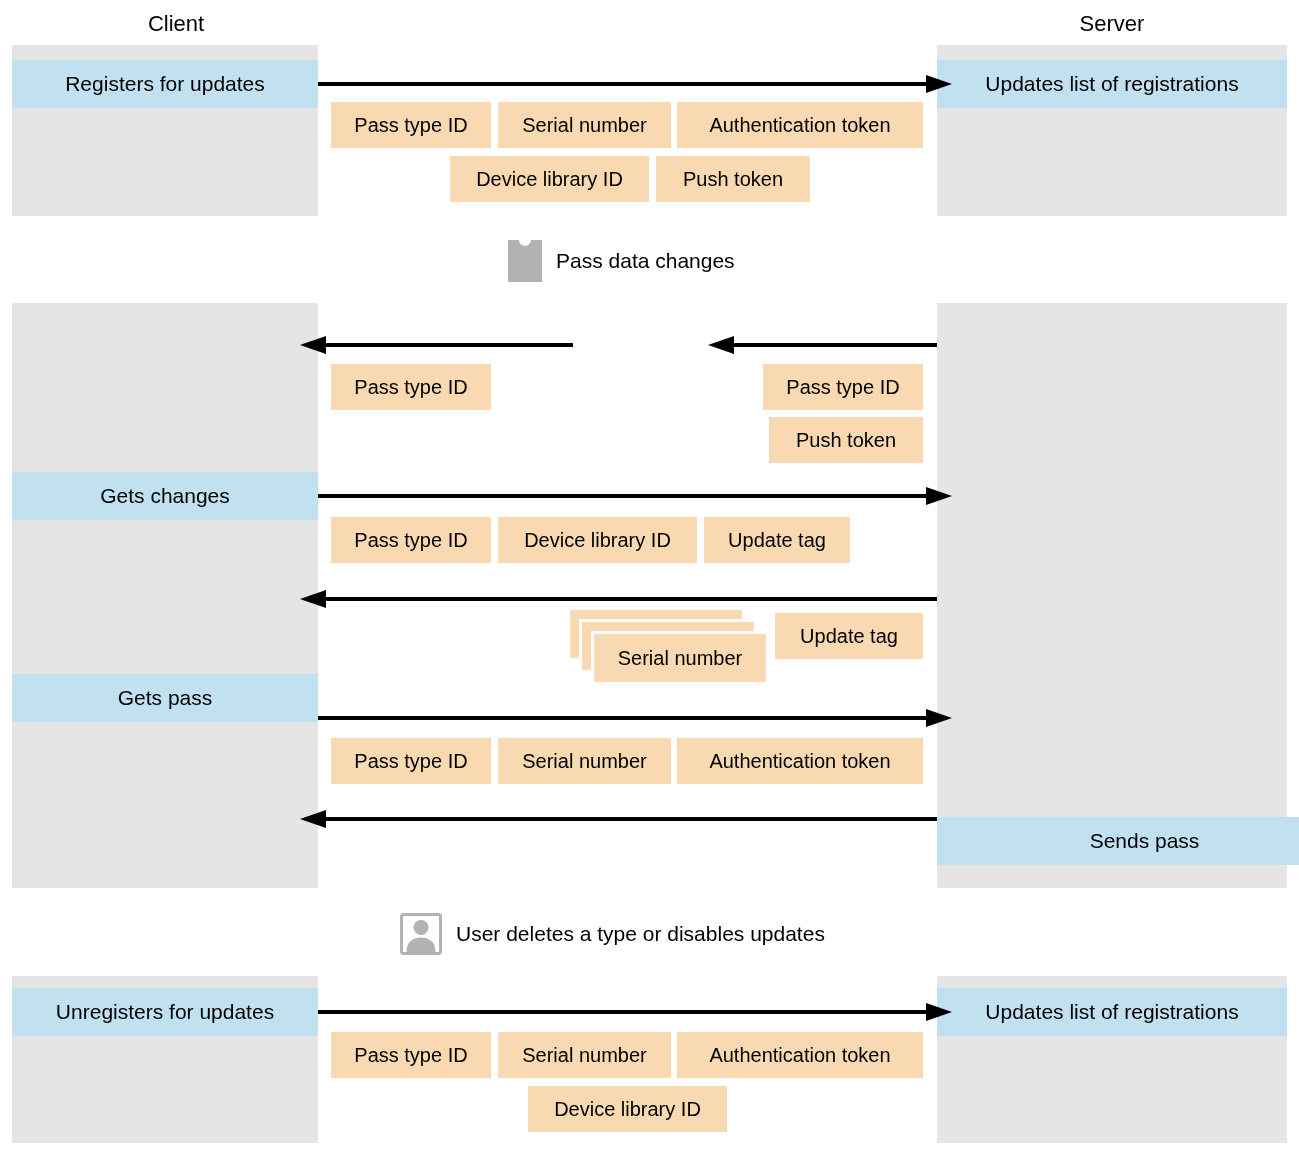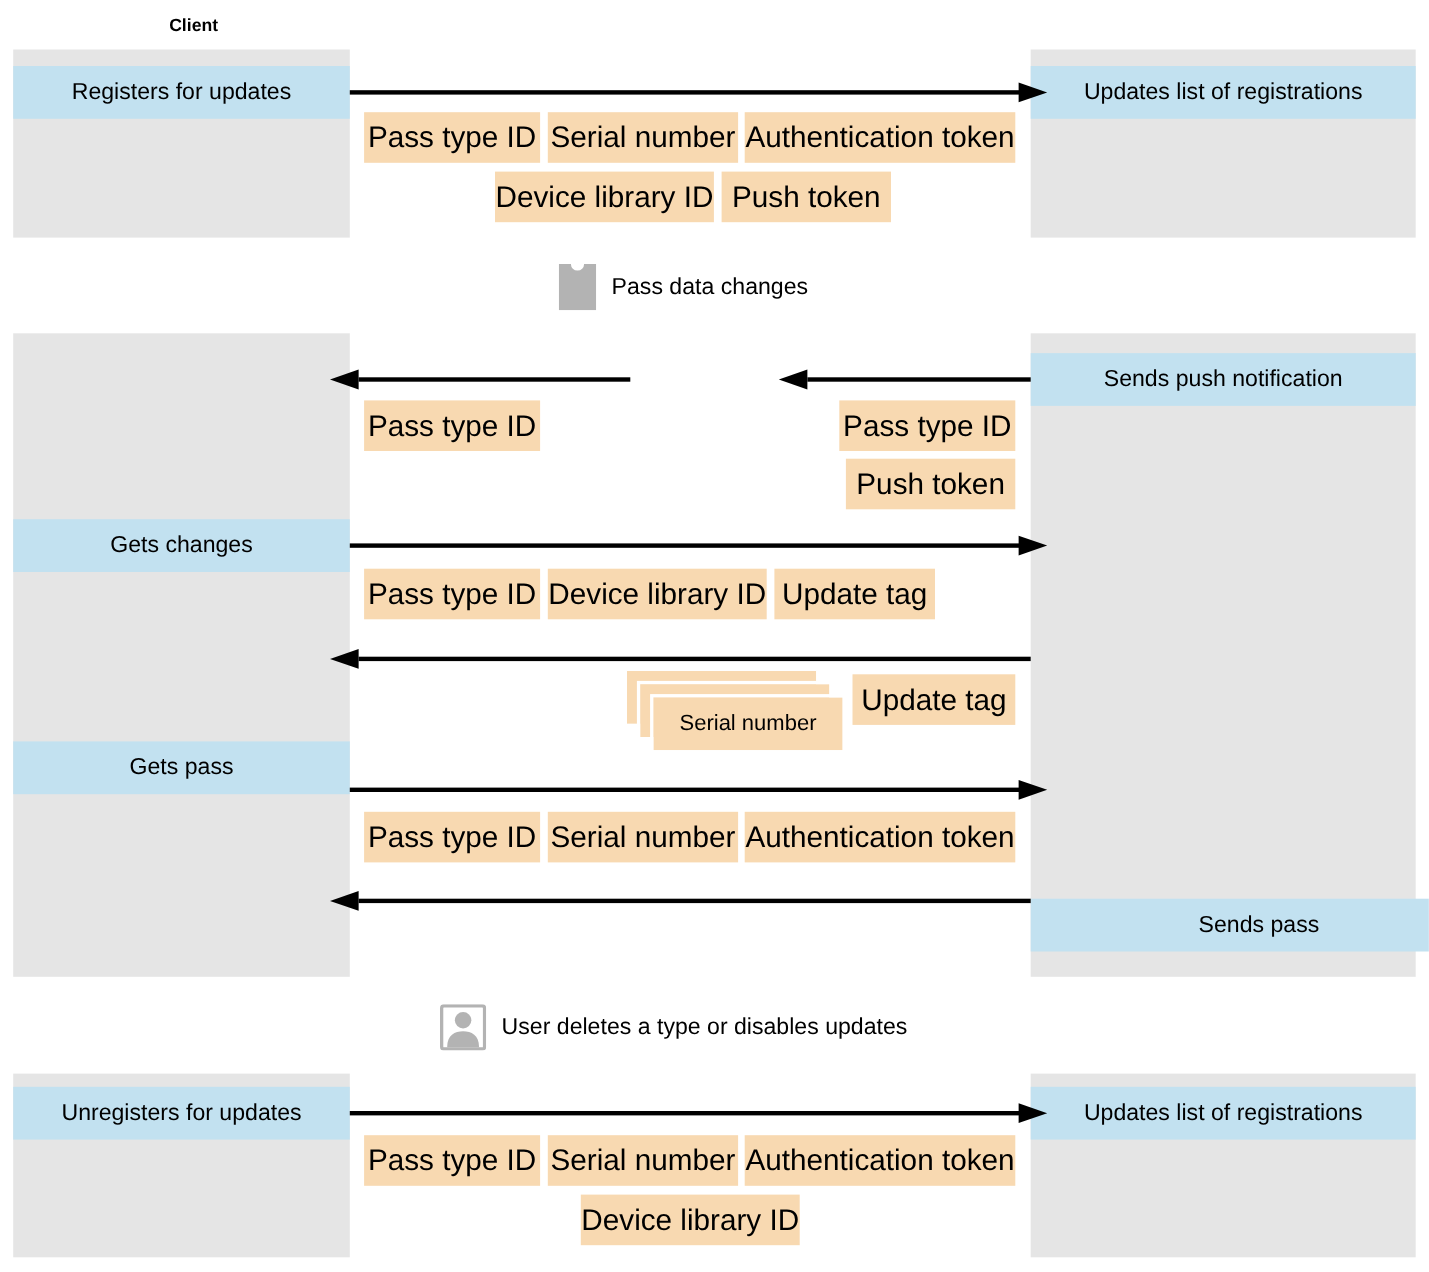--- a/index.html
+++ b/index.html
@@ -1,44 +1,45 @@
 <!DOCTYPE html>
 <html><head>
 <meta charset="utf-8">
 <style>
   html,body{margin:0;padding:0;background:#ffffff;}
   .canvas{position:relative;width:1299px;height:1156px;background:#ffffff;
           font-family:"Liberation Sans",sans-serif;color:#000;overflow:hidden;}
   .title{position:absolute;height:28px;display:flex;align-items:center;justify-content:center;
-         font-size:16px;font-weight:bold;}
+         font-size:22px;font-weight:normal;}
   .col{position:absolute;background:#e5e5e5;}
   .bar{position:absolute;height:48px;background:#c2e1f0;display:flex;align-items:center;
        justify-content:center;font-size:21px;}
   .param{position:absolute;height:46px;background:#f8d9b1;display:flex;align-items:center;
-         justify-content:center;font-size:27px;white-space:nowrap;}
+         justify-content:center;font-size:20px;white-space:nowrap;}
   .aline{position:absolute;height:4px;background:#000;}
   .ahr{position:absolute;width:0;height:0;border-top:9px solid transparent;
        border-bottom:9px solid transparent;border-left:26px solid #000;}
   .ahl{position:absolute;width:0;height:0;border-top:9px solid transparent;
        border-bottom:9px solid transparent;border-right:26px solid #000;}
   .apns{position:absolute;left:573px;top:308px;width:134px;height:74px;background:#c1762f;
         border-radius:16px;color:#fff;font-weight:bold;font-size:24px;display:flex;
         align-items:center;justify-content:center;}
   .annot-text{position:absolute;height:30px;display:flex;align-items:center;font-size:21px;
               white-space:nowrap;}
   .icon{position:absolute;}
   .stack-card{position:absolute;width:172px;height:48px;background:#f8d9b1;outline:3px solid #fff;
               display:flex;align-items:center;justify-content:center;font-size:20px;}
 </style>
 </head>
 <body>
 
 <div class="canvas">
 
   <div class="title" style="left:23px;top:10px;width:306px;">Client</div>
+  <div class="title" style="left:937px;top:10px;width:350px;">Server</div>
 
   <div class="col" style="left:12px;top:45px;width:306px;height:171px"></div>
   <div class="col" style="left:937px;top:45px;width:350px;height:171px"></div>
 
   <div class="bar" style="left:12px;top:60px;width:306px">Registers for updates</div>
   <div class="bar" style="left:937px;top:60px;width:350px">Updates list of registrations</div>
 
   <div>
     <div class="aline" style="left:318px;top:82px;width:610px"></div>
     <div class="ahr" style="left:926px;top:75px"></div>
@@ -53,21 +54,20 @@
   <div class="icon" style="left:508px;top:240px">
     <svg width="34" height="42" viewBox="0 0 34 42">
       <path d="M0 0 H11 A6 6 0 0 0 23 0 H34 V42 H0 Z" fill="#b3b3b3"></path>
     </svg>
   </div>
   <div class="annot-text" style="left:556px;top:246px">Pass data changes</div>
 
   <div class="col" style="left:12px;top:303px;width:306px;height:585px"></div>
   <div class="col" style="left:937px;top:303px;width:350px;height:585px"></div>
 
-  <div class="bar" style="left:937px;top:321px;width:350px">Sends push notification</div>
   <div class="bar" style="left:12px;top:472px;width:306px">Gets changes</div>
   <div class="bar" style="left:12px;top:674px;width:306px">Gets pass</div>
   <div class="bar" style="left:937px;top:817px;width:415px">Sends pass</div>
 
 
   <div>
     <div class="aline" style="left:734px;top:343px;width:203px"></div>
     <div class="ahl" style="left:708px;top:336px"></div>
   </div>
   <div>

